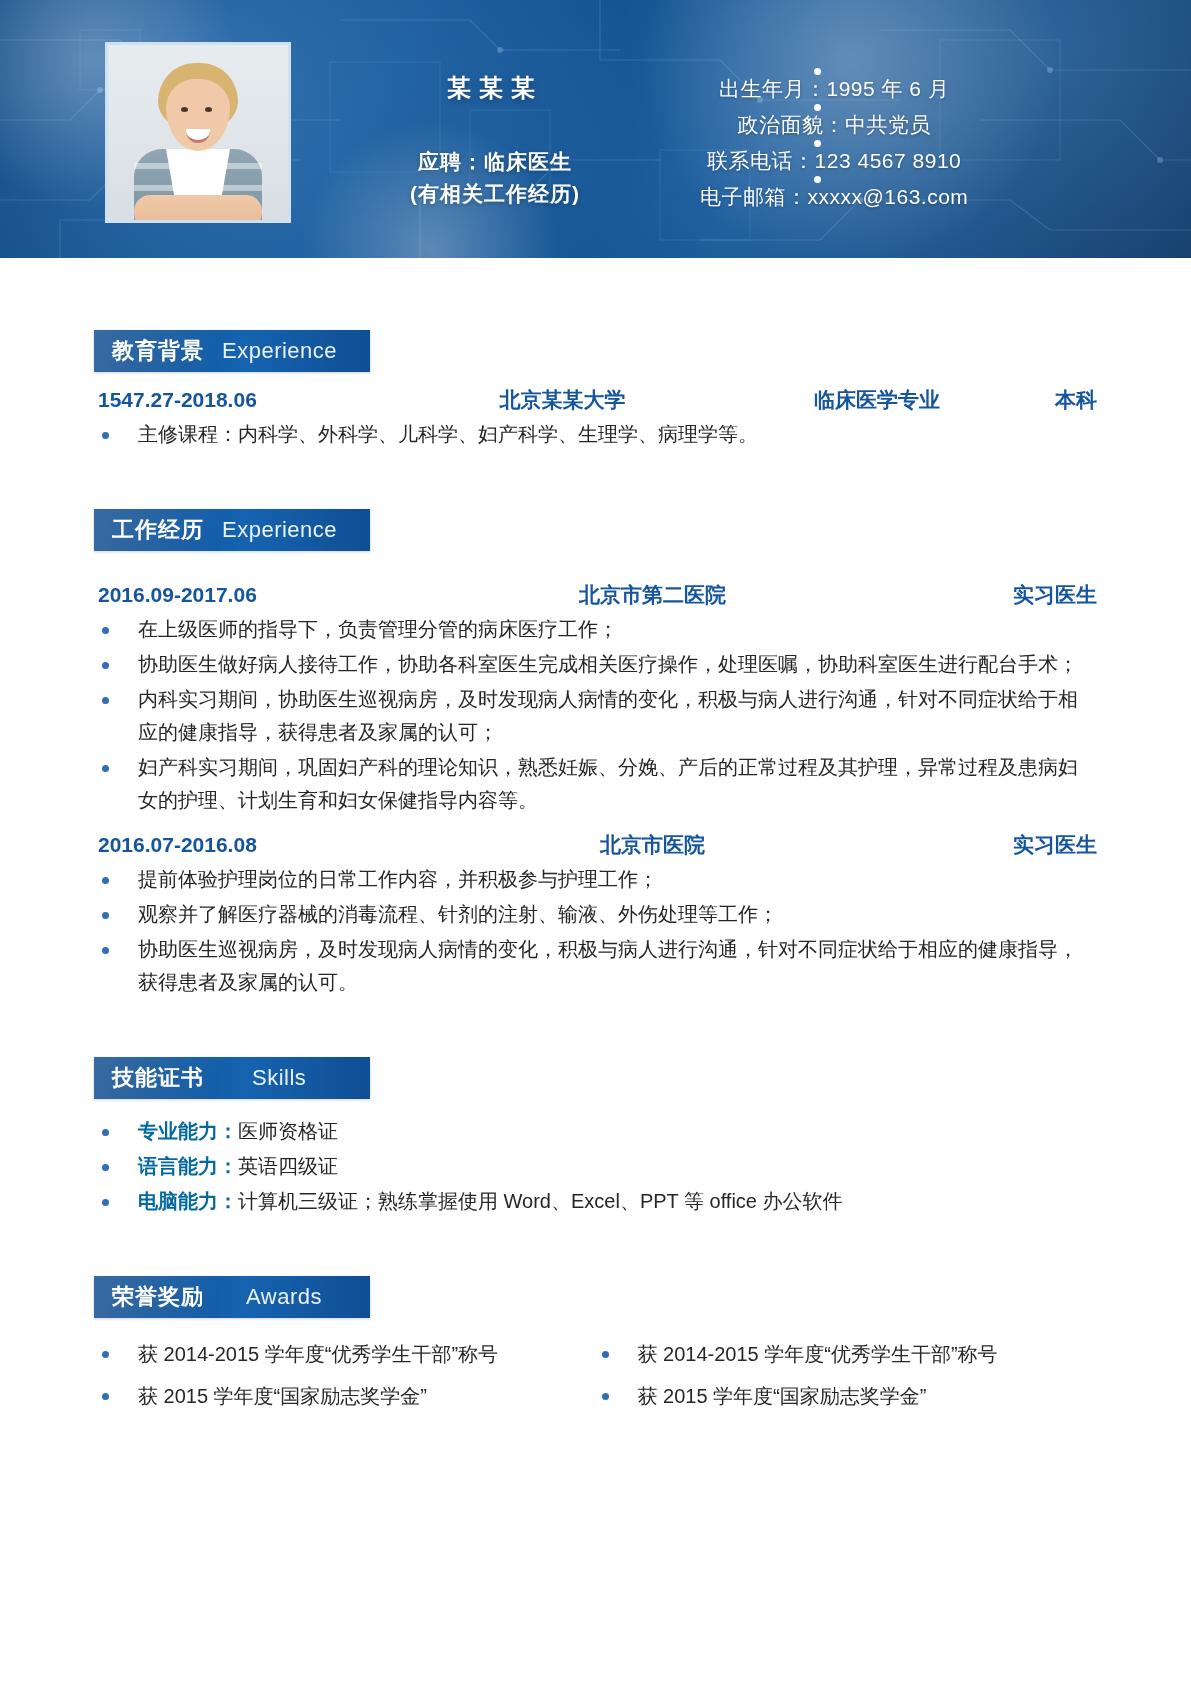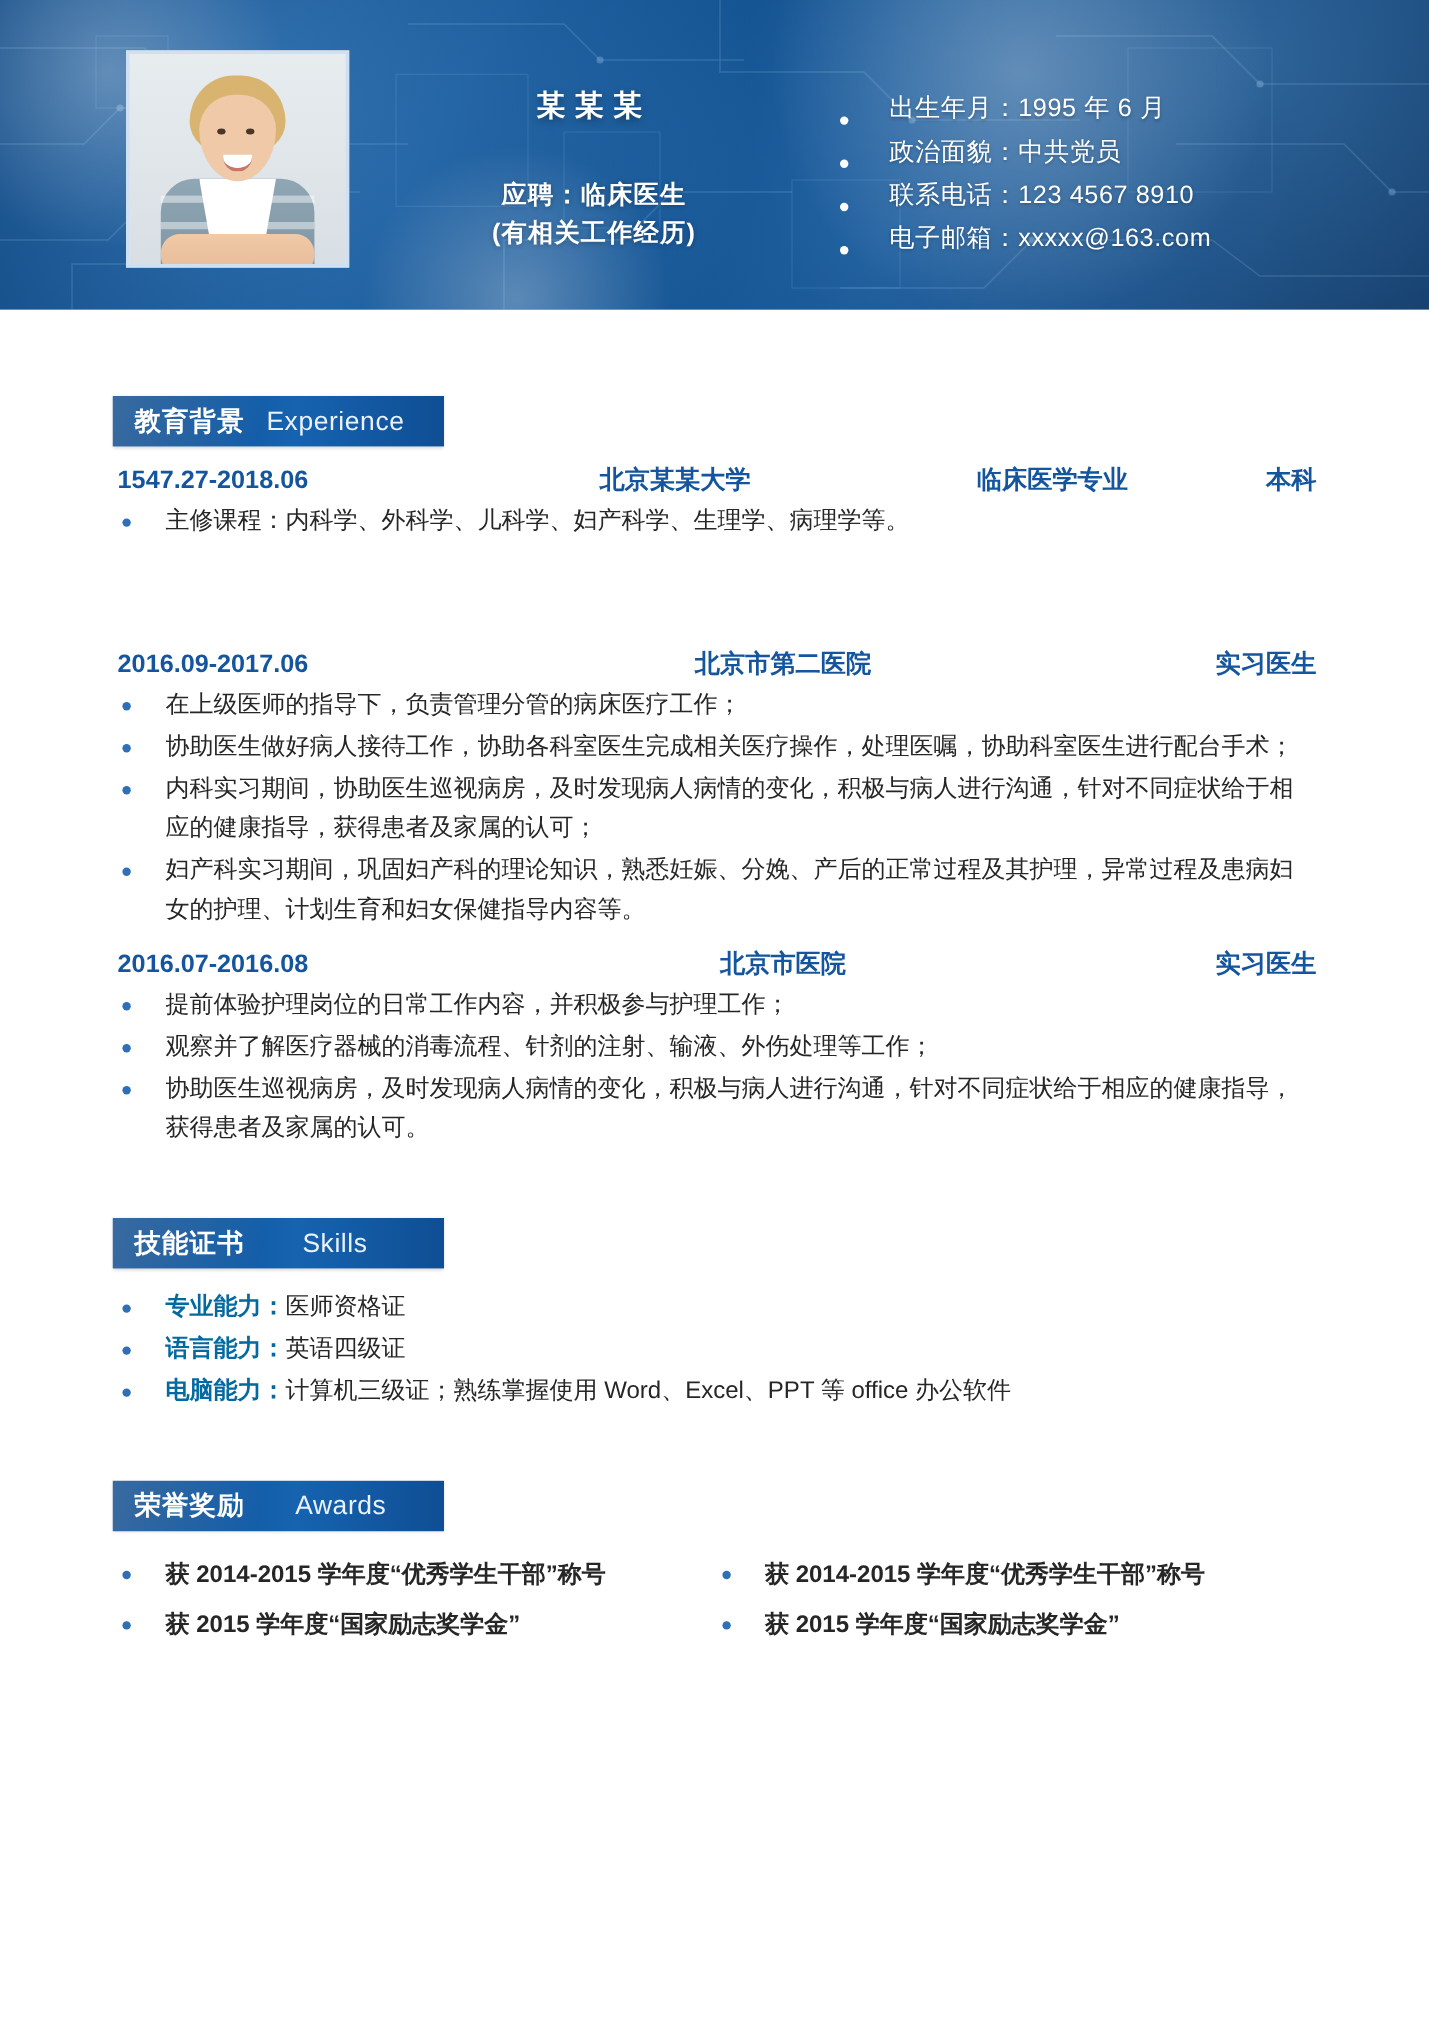--- a/index.html
+++ b/index.html
@@ -129,25 +129,26 @@
   .apply-line2 { top: 180px; }
 
   .contact {
     position: absolute;
     left: 700px;
     top: 68px;
     color: #ffffff;
   }
   .contact .row {
     display: flex;
-    align-items: flex-end;
+    align-items: center;
     height: 36px;
     font-size: 21px;
     letter-spacing: 0.5px;
     text-shadow: 0 1px 3px rgba(0,0,0,0.3);
+    flex-direction: column;
   }
   .contact .dot {
     width: 7px; height: 7px; border-radius: 50%;
     background: #ffffff;
     margin-right: 34px;
     flex: none;
   }
 
   
   .page {
@@ -222,21 +223,20 @@
   ul.bullets li b {
     color: #0369a1;
   }
 
   .spacer-lg { height: 56px; }
   .spacer-sm { height: 16px; }
 
   .awards-grid {
     display: flex;
     padding: 0 78px 0 82px;
-    font-weight: bold;
   }
   .awards-grid ul.bullets {
     padding: 0;
     width: 50%;
   }
   .awards-grid ul.bullets li {
     line-height: 40px;
   }
   .awards-grid ul.bullets li::before {
     top: 17px;
@@ -335,20 +335,24 @@
     <span class="org">北京某某大学</span>
     <span class="major">临床医学专业</span>
     <span class="degree">本科</span>
   </div>
   <ul class="bullets">
     <li>主修课程：内科学、外科学、儿科学、妇产科学、生理学、病理学等。</li>
   </ul>
 
   <div class="spacer-lg"></div>
 
+  <div class="section-title" style="width:276px">
+    <span class="cn">工作经历</span>
+    <span class="en">Experience</span>
+  </div>
 
   <div class="spacer-sm"></div>
 
   <div class="entry-head">
     <span class="date">2016.09-2017.06</span>
     <span class="org">北京市第二医院</span>
     <span class="role">实习医生</span>
   </div>
   <ul class="bullets">
     <li>在上级医师的指导下，负责管理分管的病床医疗工作；</li>

